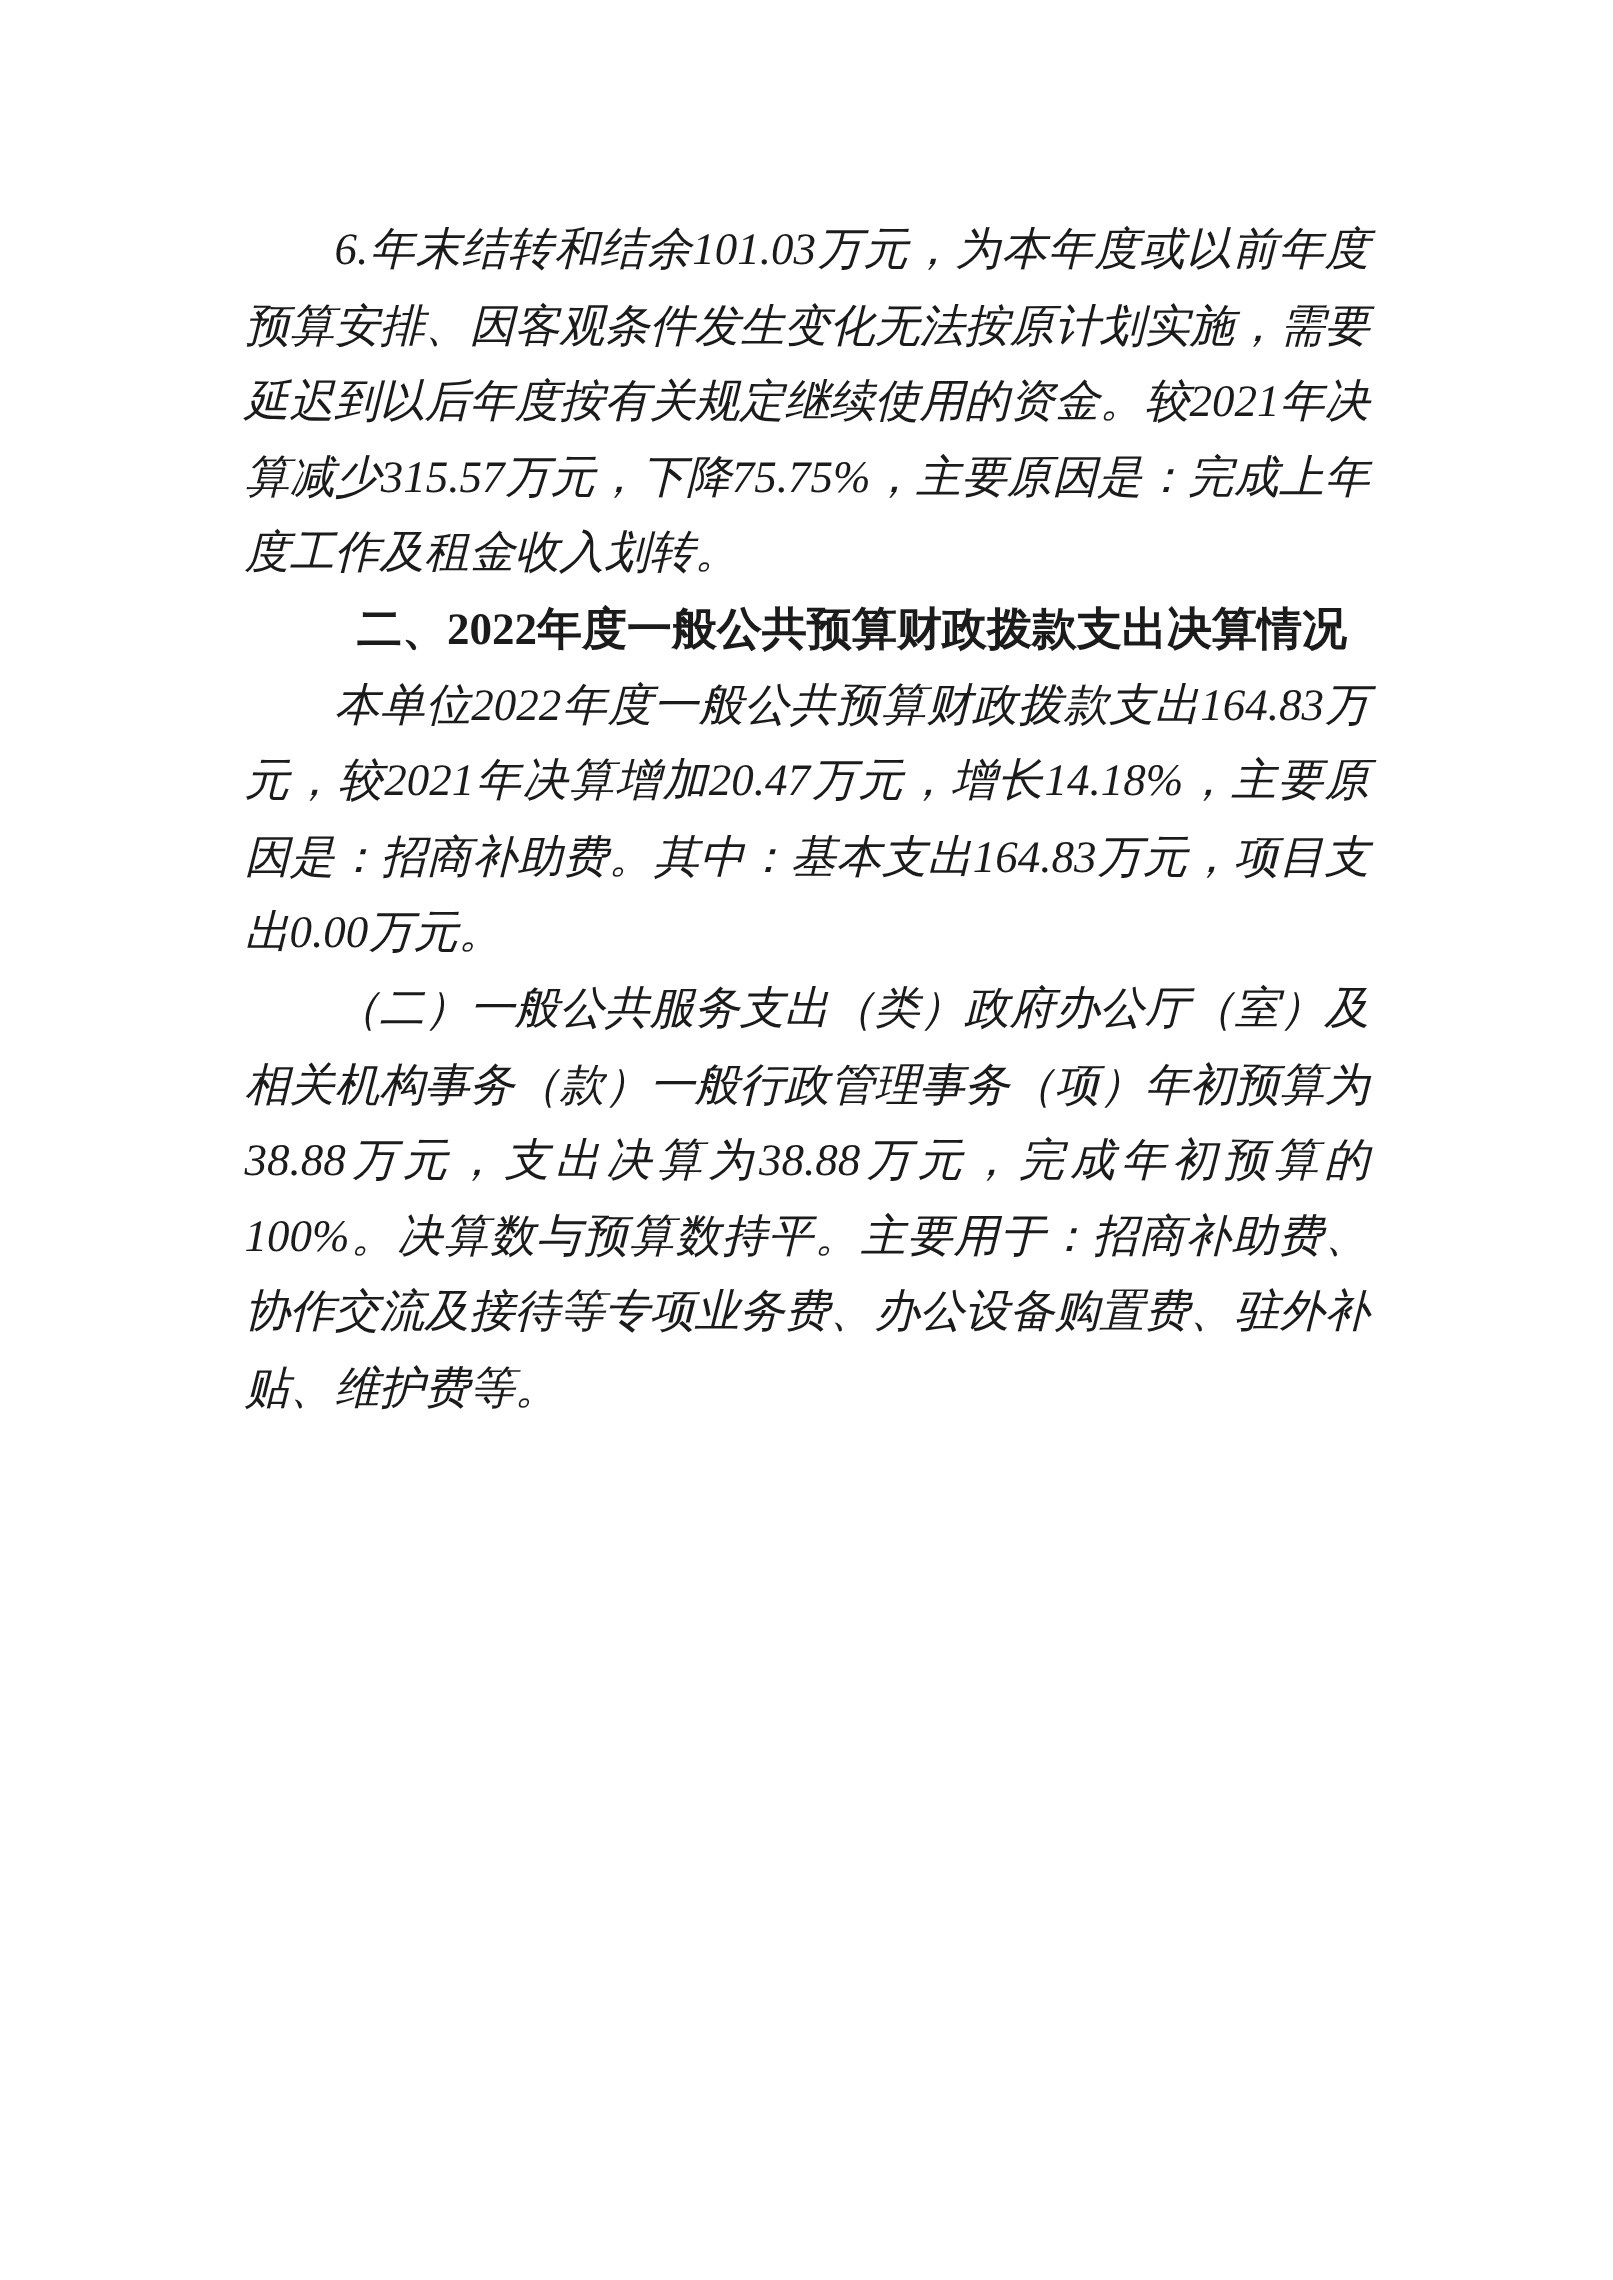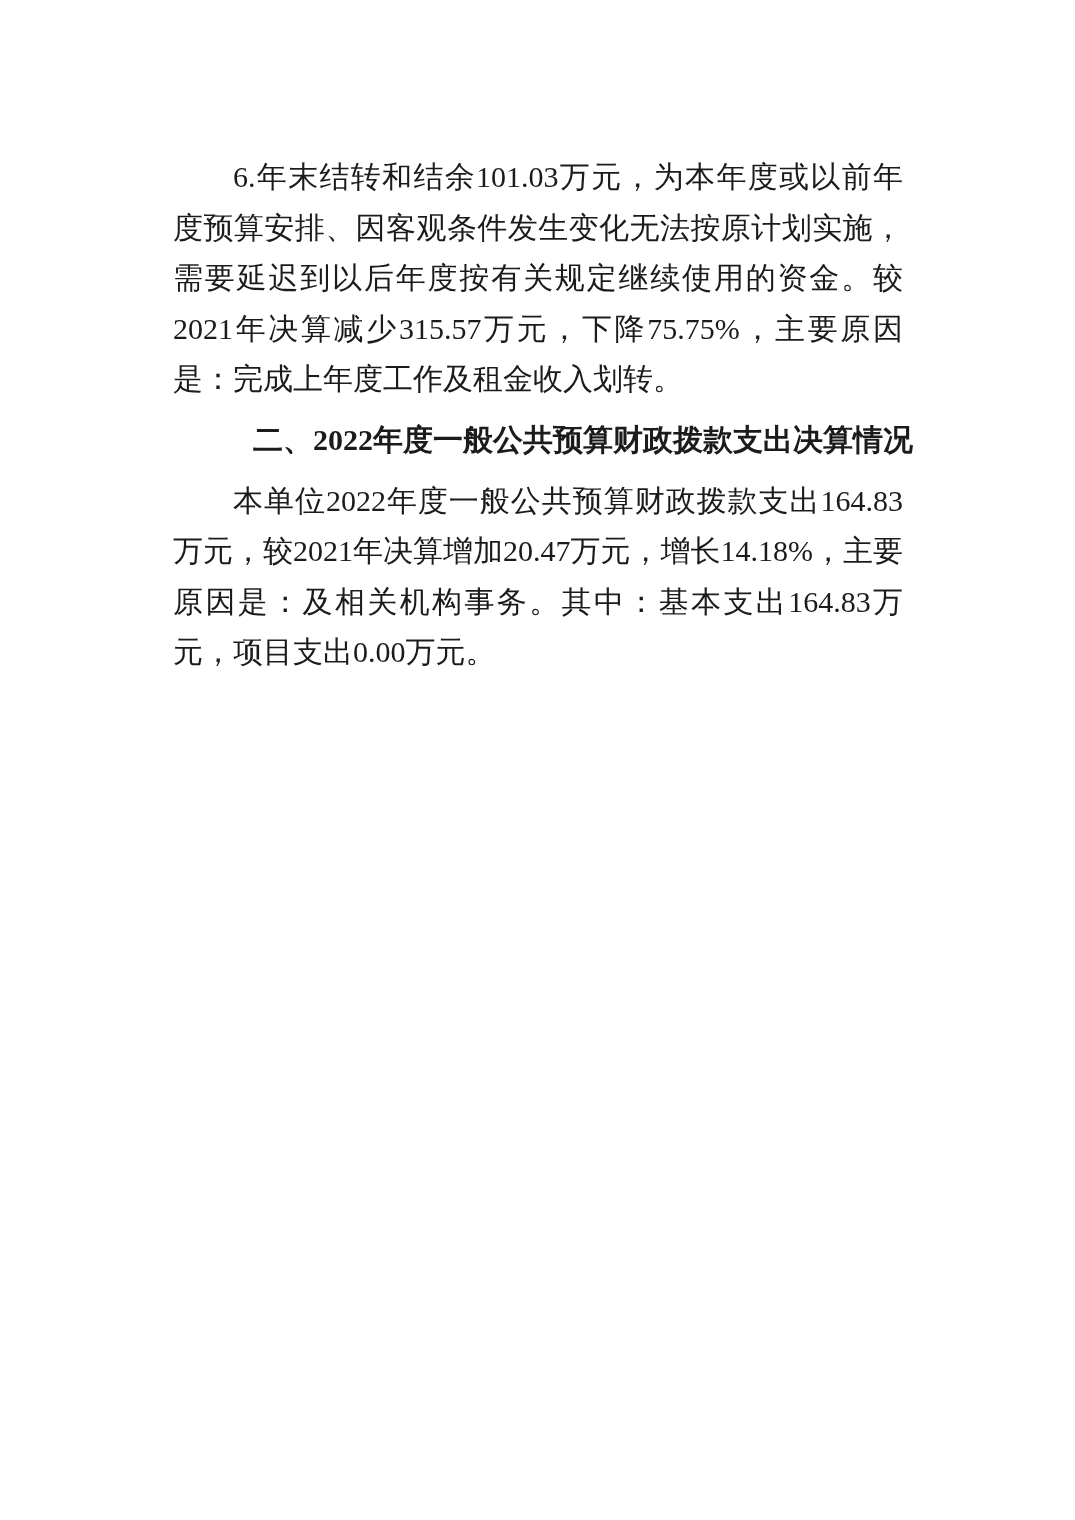--- a/index.html
+++ b/index.html
@@ -22,35 +22,37 @@
     box-sizing: border-box;
     padding: 142px 162px 0 163px;
     width: 1075px;
     font-family: "Liberation Serif", "DejaVu Serif", serif;
     font-size: 30px;
     line-height: 50.6px;
     color: var(--text-color, #1b1b1b);
     text-align: justify;
   }
   .content p.body-para {
-    margin: 10px;
+    margin: 0;
     text-indent: 2em;
     text-justify: inter-ideograph;
+    font-style: italic;
   }
   .content h2.heading {
     margin: 0;
     font-size: 30px;
     line-height: 50.6px;
     font-weight: bold;
     text-indent: 2em;
-    text-align: right;
+    text-align: center;
   }
 </style>
 </head>
 <body>
 
 <div class="page">
   <div class="content">
       <p class="body-para">6.年末结转和结余101.03万元，为本年度或以前年度预算安排、因客观条件发生变化无法按原计划实施，需要延迟到以后年度按有关规定继续使用的资金。较2021年决算减少315.57万元，下降75.75%，主要原因是：完成上年度工作及租金收入划转。</p>
       <h2 class="heading">二、2022年度一般公共预算财政拨款支出决算情况</h2>
-      <p class="body-para">本单位2022年度一般公共预算财政拨款支出164.83万元，较2021年决算增加20.47万元，增长14.18%，主要原因是：及相关机构事务。其中：基本支出164.83万元，项目支出0.00万元。</p>
+      <p class="body-para">本单位2022年度一般公共预算财政拨款支出164.83万元，较2021年决算增加20.47万元，增长14.18%，主要原因是：招商补助费。其中：基本支出164.83万元，项目支出0.00万元。</p>
+      <p class="body-para">（二）一般公共服务支出（类）政府办公厅（室）及相关机构事务（款）一般行政管理事务（项）年初预算为38.88万元，支出决算为38.88万元，完成年初预算的100%。决算数与预算数持平。主要用于：招商补助费、协作交流及接待等专项业务费、办公设备购置费、驻外补贴、维护费等。</p>
     </div>
 </div>
 
 </body></html>

